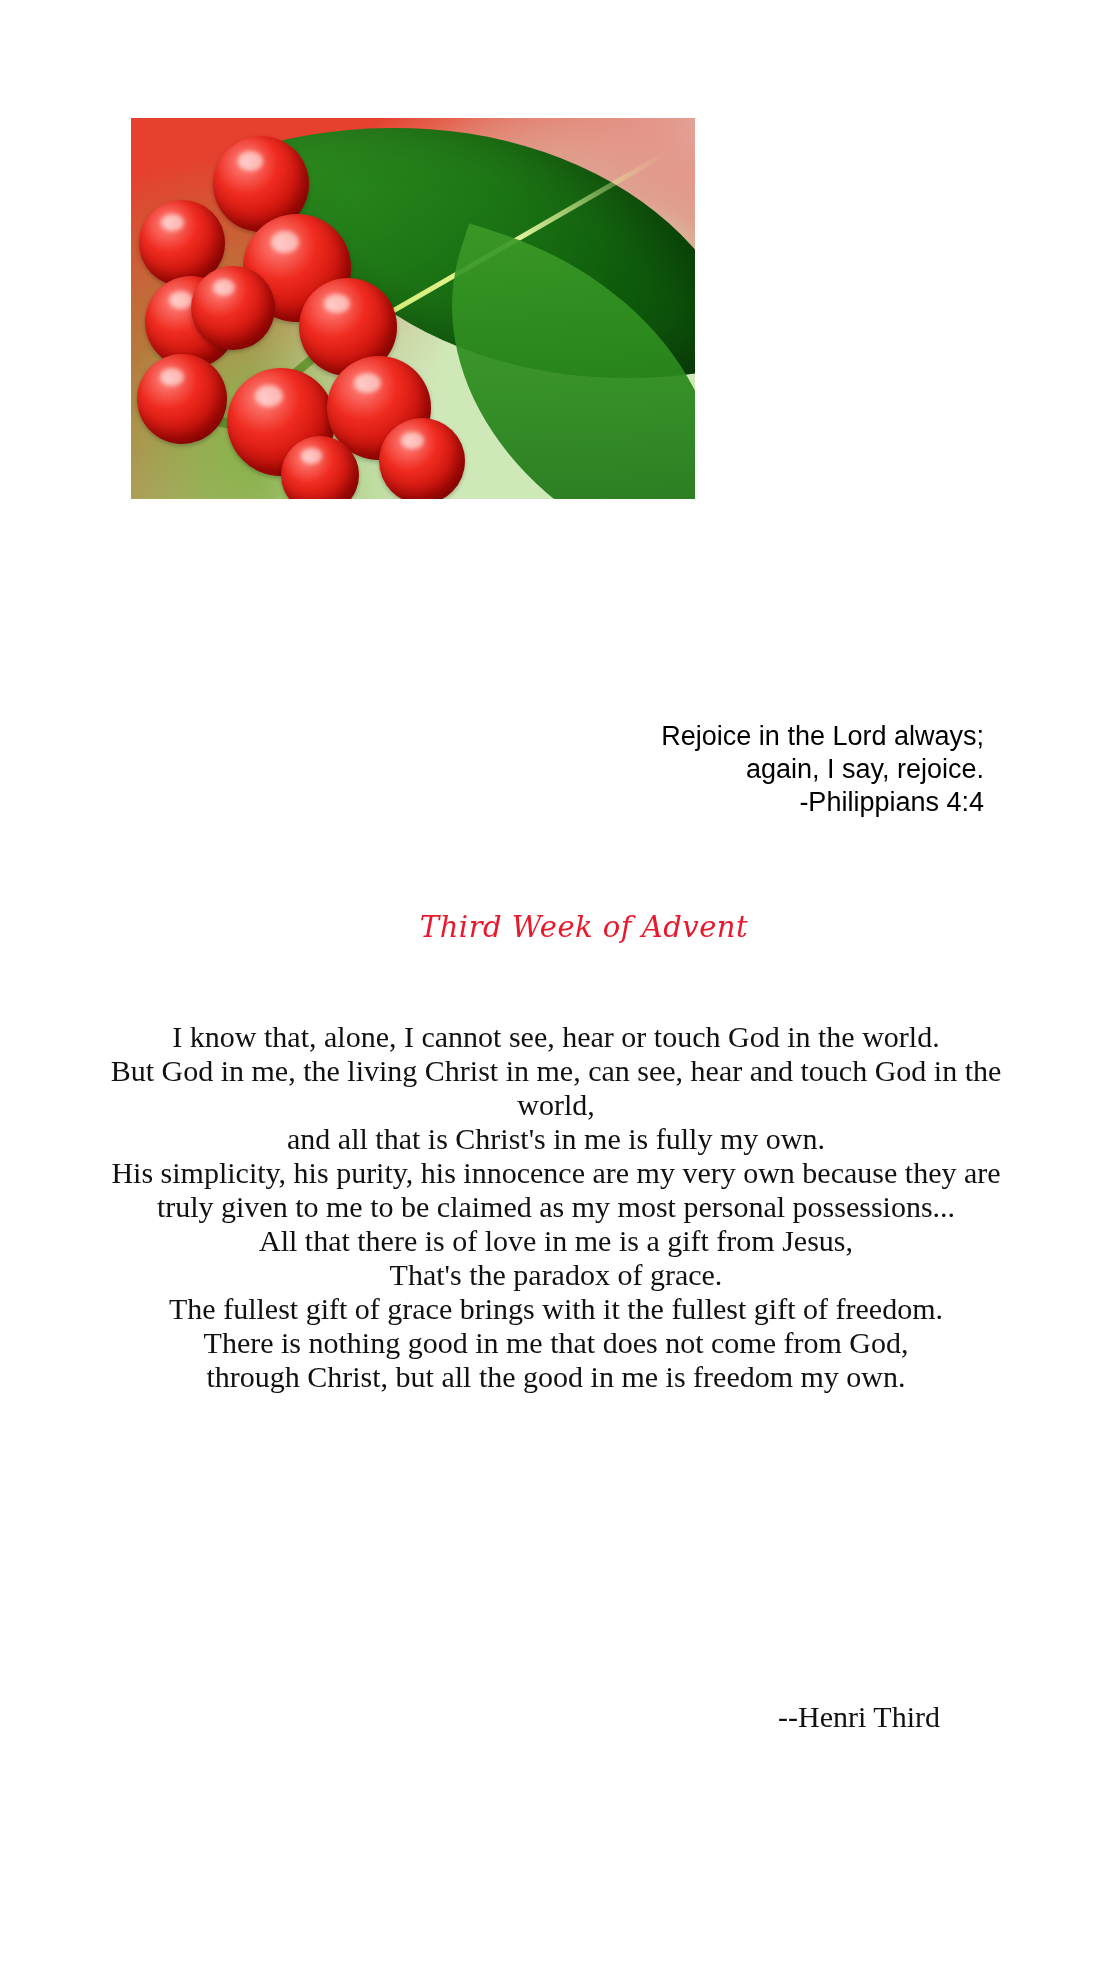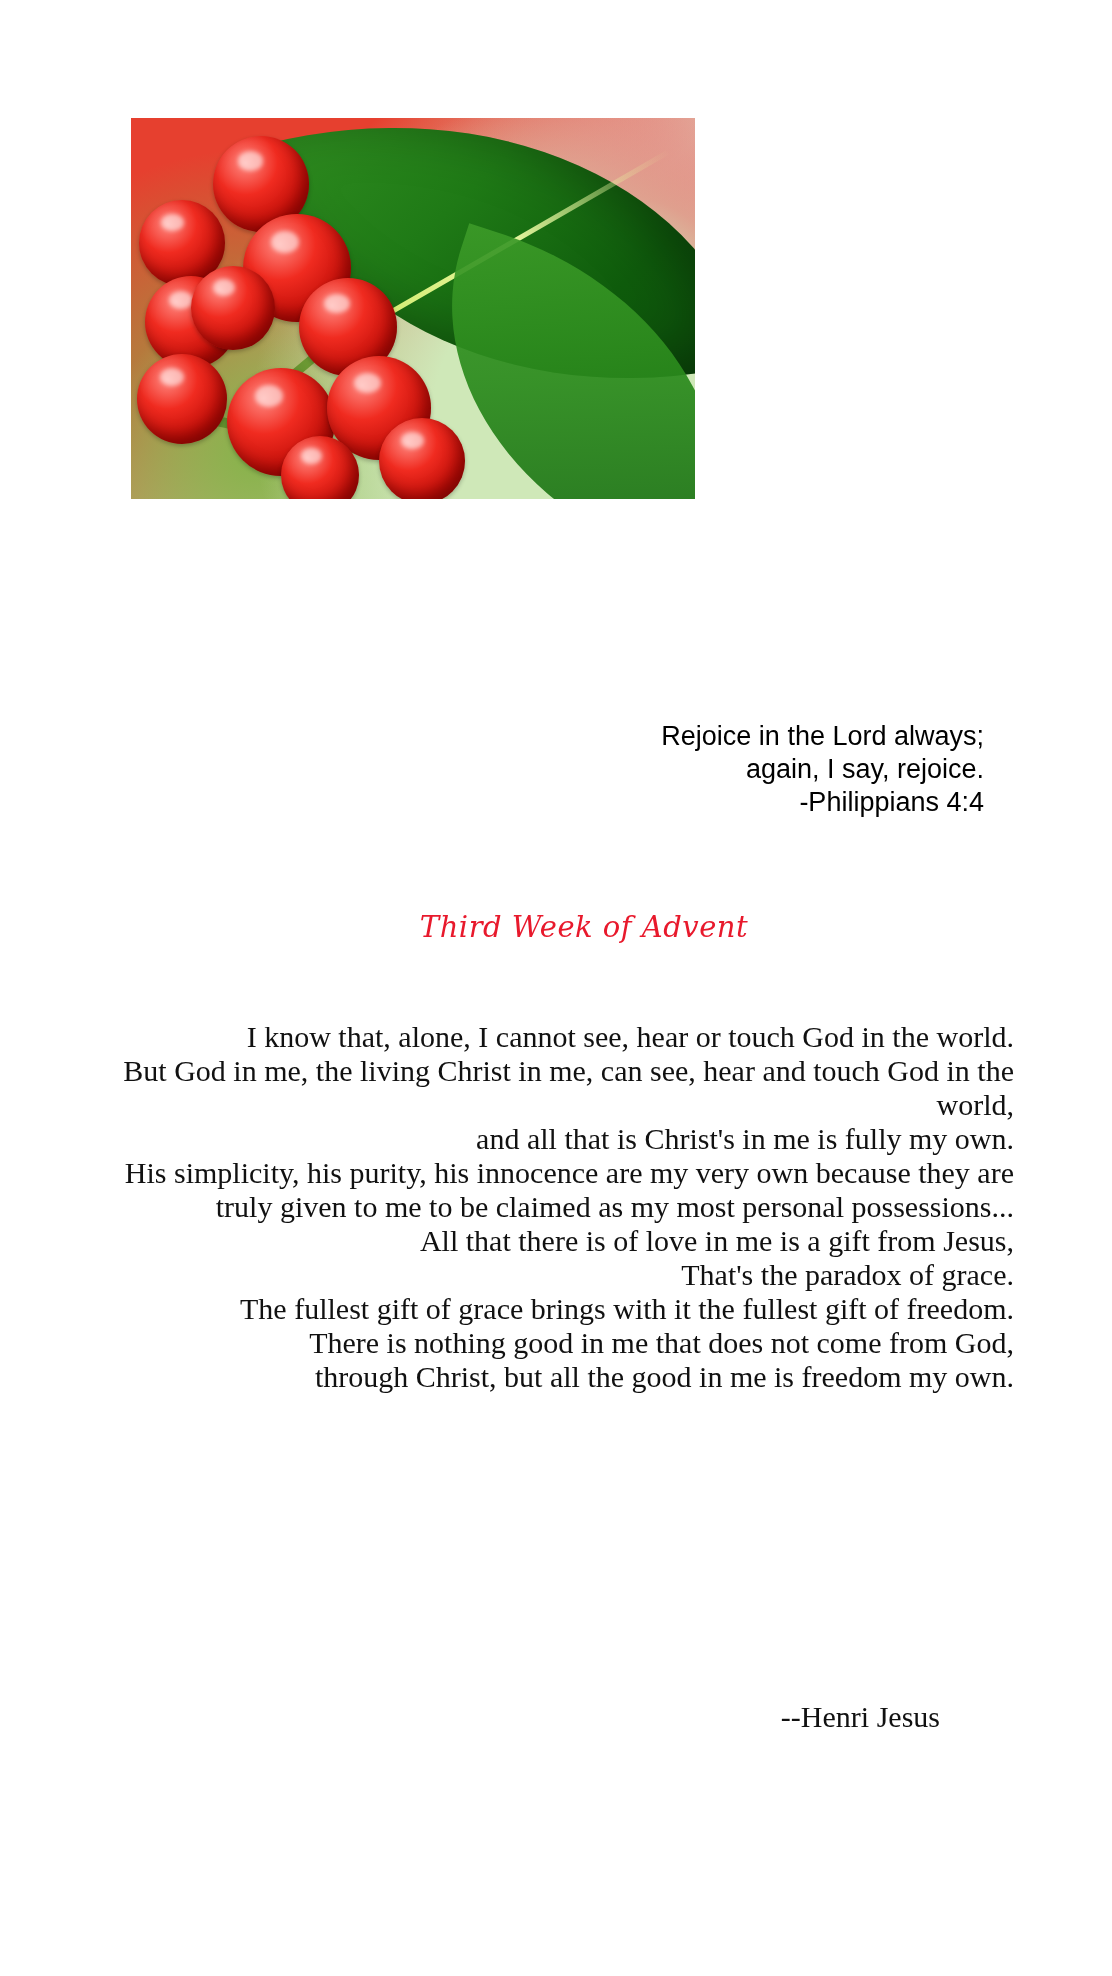--- a/index.html
+++ b/index.html
@@ -129,21 +129,21 @@
     letter-spacing: .5px;
     padding-left: 28px;
   }
 
   
   .poem {
     position: absolute;
     left: 98px;
     top: 1020px;
     width: 916px;
-    text-align: right;
+    text-align: center;
     font-family: "Liberation Serif", serif;
     font-size: 30px;
     line-height: 34px;
     color: #111;
   }
   .poem p { margin: 0; }
 
   .attribution {
     position: absolute;
     left: 0;
@@ -198,15 +198,15 @@
     <p>But God in me, the living Christ in me, can see, hear and touch God in the world,</p>
     <p>and all that is Christ's in me is fully my own.</p>
     <p>His simplicity, his purity, his innocence are my very own because they are truly given to me to be claimed as my most personal possessions...</p>
     <p>All that there is of love in me is a gift from Jesus,</p>
     <p>That's the paradox of grace.</p>
     <p>The fullest gift of grace brings with it the fullest gift of freedom.</p>
     <p>There is nothing good in me that does not come from God,</p>
     <p>through Christ, but all the good in me is freedom my own.</p>
   </div>
 
-  <div class="attribution">--Henri Jesus</div>
+  <div class="attribution">--Henri Third</div>
 
 </div>
 
 </body></html>

